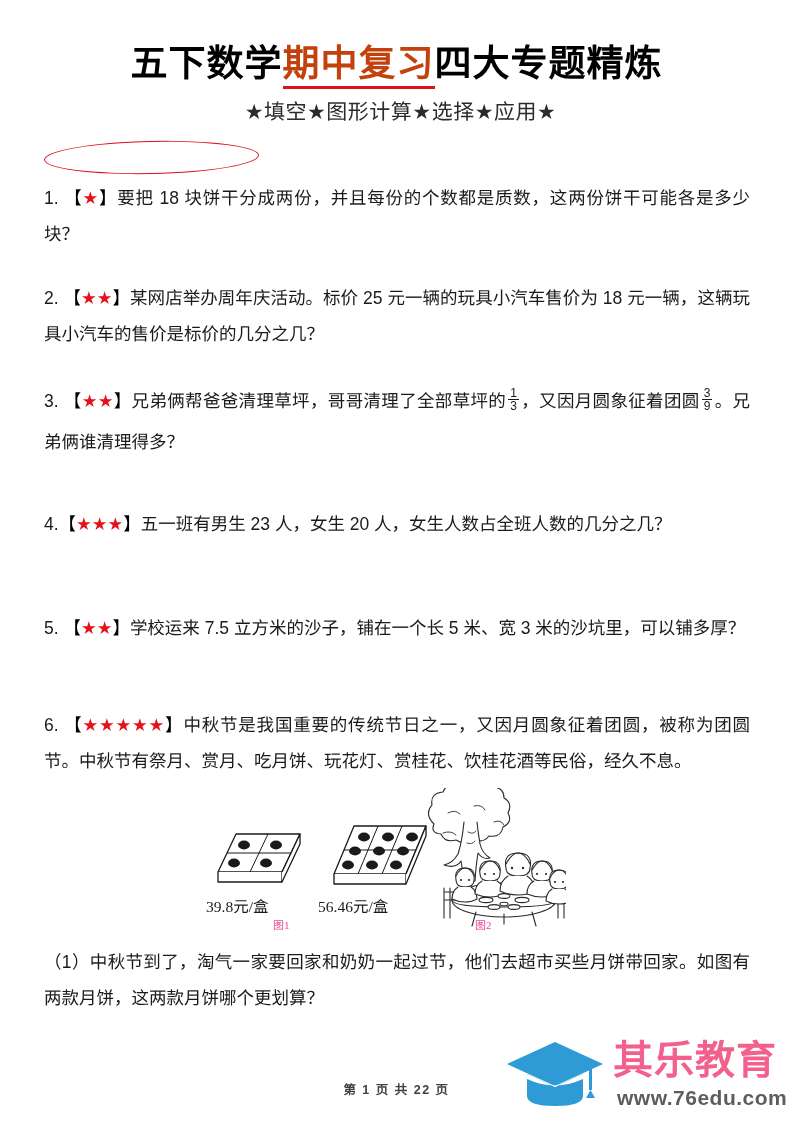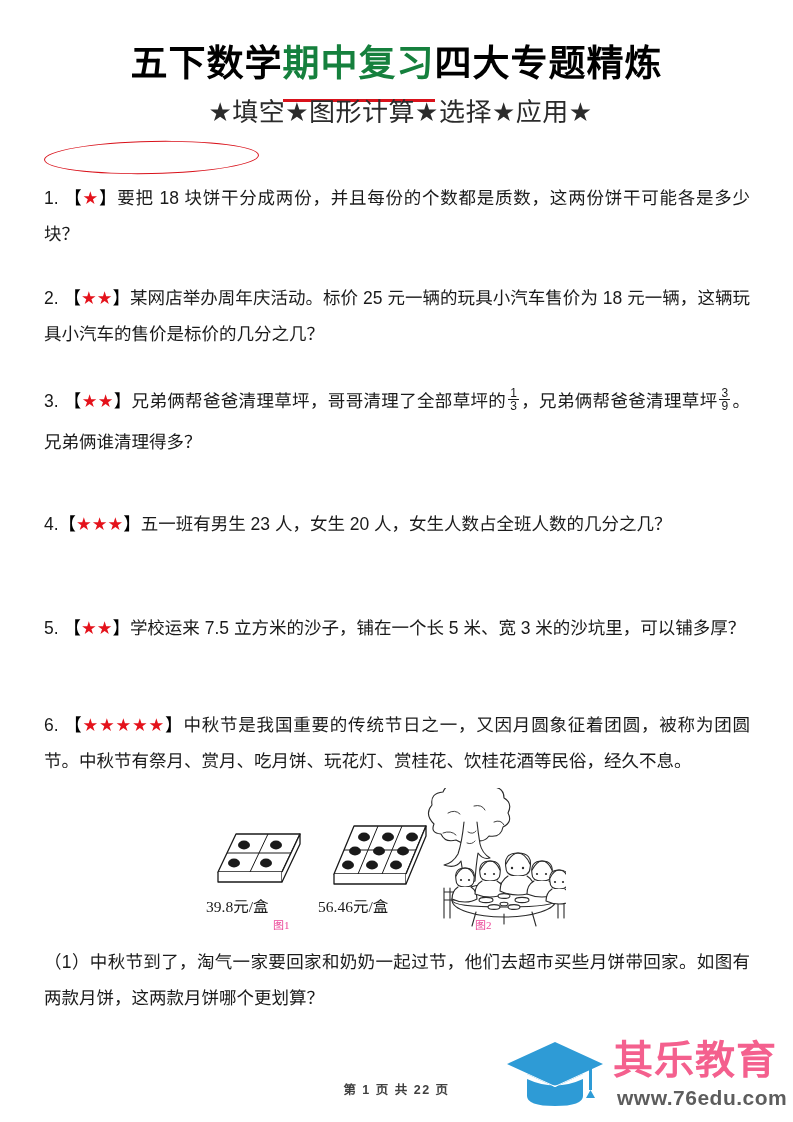--- a/index.html
+++ b/index.html
@@ -33,28 +33,28 @@
   .main-title {
     font-family: "Liberation Sans", "DejaVu Sans", sans-serif;
     font-weight: bold;
     font-size: 37px;
     line-height: 44px;
     letter-spacing: 1px;
     white-space: nowrap;
   }
   .main-title .seg-black { color: #000000; }
   .main-title .seg-red {
-    color: #15803d;
+    color: #c2410c;
     border-bottom: 3px solid #d9121b;
-    padding-bottom: 15px;
+    padding-bottom: 2px;
   }
   .subtitle {
     margin-top: 13px;
     font-family: "Liberation Sans", "DejaVu Sans", sans-serif;
-    font-size: 26px;
+    font-size: 21px;
     line-height: 26px;
     color: #2b2b2b;
     letter-spacing: 0.5px;
     white-space: nowrap;
     padding-left: 8px;
   }
 
   
   .section-head {
     position: absolute;
@@ -208,21 +208,21 @@
     <span class="bracket">【</span><span class="stars">★</span><span class="bracket">】</span><span>要把 18 块饼干分成两份，并且每份的个数都是质数，这两份饼干可能各是多少块？</span>
   </div>
 
   <div class="q" style="top:280px;">
     <span class="num">2.</span>
     <span class="bracket">【</span><span class="stars">★★</span><span class="bracket">】</span><span>某网店举办周年庆活动。标价 25 元一辆的玩具小汽车售价为 18 元一辆，这辆玩具小汽车的售价是标价的几分之几？</span>
   </div>
 
   <div class="q" style="top:381px; line-height:41px;">
     <span class="num">3.</span>
-    <span class="bracket">【</span><span class="stars">★★</span><span class="bracket">】</span><span>兄弟俩帮爸爸清理草坪，哥哥清理了全部草坪的</span><span class="frac"><span class="nu">1</span><span class="de">3</span></span><span>，兄弟俩帮爸爸清理草坪</span><span class="frac"><span class="nu">3</span><span class="de">9</span></span><span>。兄弟俩谁清理得多？</span>
+    <span class="bracket">【</span><span class="stars">★★</span><span class="bracket">】</span><span>兄弟俩帮爸爸清理草坪，哥哥清理了全部草坪的</span><span class="frac"><span class="nu">1</span><span class="de">3</span></span><span>，又因月圆象征着团圆</span><span class="frac"><span class="nu">3</span><span class="de">9</span></span><span>。兄弟俩谁清理得多？</span>
   </div>
 
   <div class="q" style="top:506px;">
     <span class="num">4.</span><span class="bracket">【</span><span class="stars">★★★</span><span class="bracket">】</span><span>五一班有男生 23 人，女生 20 人，女生人数占全班人数的几分之几？</span>
   </div>
 
   <div class="q" style="top:610px;">
     <span class="num">5.</span>
     <span class="bracket">【</span><span class="stars">★★</span><span class="bracket">】</span><span>学校运来 7.5 立方米的沙子，铺在一个长 5 米、宽 3 米的沙坑里，可以铺多厚？</span>
   </div>

